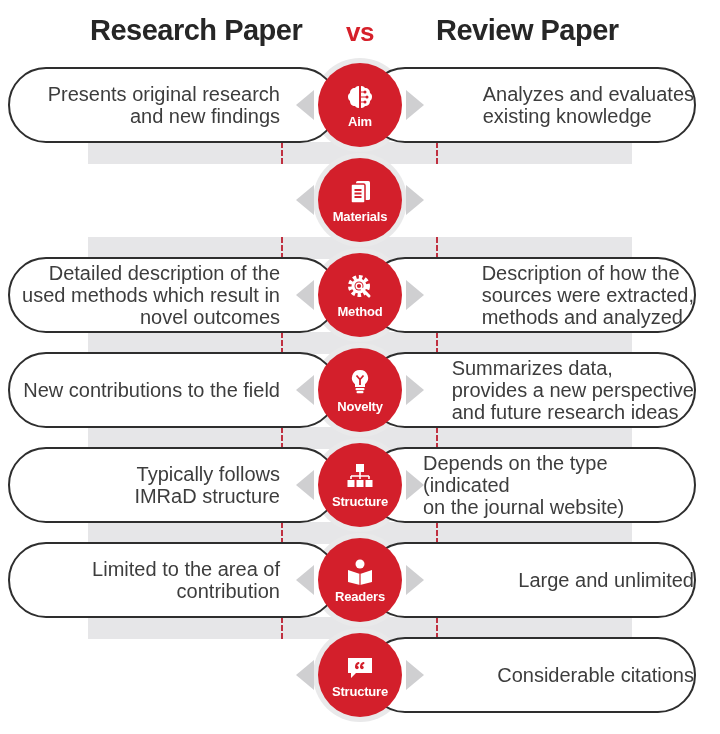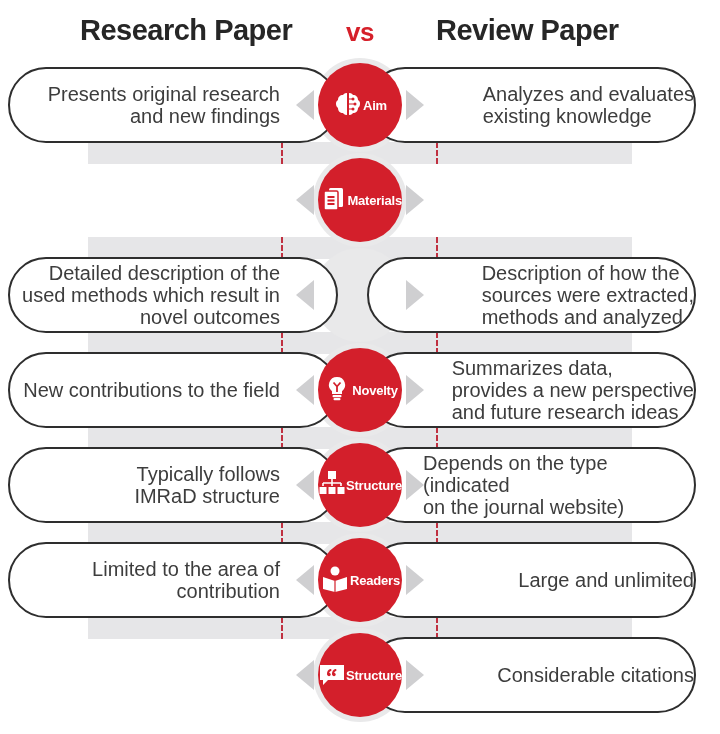--- a/index.html
+++ b/index.html
@@ -1,38 +1,38 @@
 <!DOCTYPE html>
 <html><head>
 <meta charset="utf-8">
 <style>
   * { box-sizing: border-box; margin: 0; padding: 0; }
   html, body { width: 720px; height: 734px; background: #ffffff; overflow: hidden; }
   body { position: relative; font-family: "Liberation Sans", "DejaVu Sans", sans-serif; color: #3a3a3a; }
 
   .header { position: absolute; top: 0; left: 0; width: 720px; height: 66px; }
   .h-left, .h-right, .h-vs { position: absolute; top: 14px; font-weight: bold; font-size: 29px; color: #262626; letter-spacing: -0.5px; }
-  .h-left { left: 80px; }
+  .h-left { left: 90px; }
   .h-right { left: 436px; }
   .h-vs { left: 346px; color: #d6202a; font-size: 26px; top: 17px; }
 
   .band { position: absolute; left: 88px; width: 544px; height: 22px; background: #e6e6e8; }
   .dash { position: absolute; width: 0; height: 22px; border-left: 2px dashed #c03040; }
 
   .row { position: absolute; left: 0; width: 720px; height: 76px; }
   .pill { position: absolute; top: 0; height: 76px; background: #fff; border: 2px solid #2e2e2e; border-radius: 38px; display: flex; align-items: center; }
   .pill-left { left: 8px; width: 330px; justify-content: flex-end; padding-right: 56px; text-align: right; }
   .pill-right { left: 367px; width: 329px; justify-content: flex-end; padding-left: 54px; text-align: left; }
   .pill span { font-size: 20px; line-height: 22px; color: #3d3d3d; white-space: pre-line; }
 
   .halo { position: absolute; left: 313px; top: -9px; width: 94px; height: 94px; border-radius: 50%; background: #e9e9ea; }
   .arrow-l, .arrow-r { position: absolute; top: 23px; width: 0; height: 0; border-top: 15px solid transparent; border-bottom: 15px solid transparent; }
   .arrow-l { left: 296px; border-right: 18px solid #cfcfd1; }
   .arrow-r { left: 406px; border-left: 18px solid #cfcfd1; }
-  .circle { position: absolute; left: 318px; top: -4px; width: 84px; height: 84px; border-radius: 50%; background: #d31f2b; display: flex; align-items: center; justify-content: center; }
+  .circle { position: absolute; left: 318px; top: -4px; width: 84px; height: 84px; border-radius: 50%; background: #d31f2b; display: flex; flex-direction: column; align-items: center; justify-content: center; }
   .circle .icon { width: 30px; height: 30px; display: flex; align-items: center; justify-content: center; margin-bottom: 2px; }
   .circle .label { color: #fff; font-weight: bold; font-size: 13px; letter-spacing: -0.2px; }
 </style>
 </head>
 <body>
 
 <div class="header">
   <div class="h-left">Research Paper</div>
   <div class="h-vs">vs</div>
   <div class="h-right">Review Paper</div>
@@ -107,20 +107,32 @@
 used methods which result in
 novel outcomes</span>
     </div>
   <div class="pill pill-right">
       <span>Description of how the
 sources were extracted,
 methods and analyzed</span>
     </div>
   <div class="arrow-l"></div>
   <div class="arrow-r"></div>
+  <div class="circle">
+    <div class="icon">
+      <svg width="28" height="28" viewBox="0 0 28 28">
+          <circle cx="13" cy="13" r="9" fill="none" stroke="#fff" stroke-width="4" stroke-dasharray="3.5 2.5"></circle>
+          <circle cx="13" cy="13" r="7.5" fill="#fff"></circle>
+          <circle cx="13" cy="13" r="4.5" fill="#d31f2b"></circle>
+          <circle cx="13" cy="13" r="2.8" fill="none" stroke="#fff" stroke-width="1.4"></circle>
+          <path d="M16 16l7 7" stroke="#fff" stroke-width="3" stroke-linecap="round"></path>
+        </svg>
+    </div>
+    <div class="label">Method</div>
+  </div>
 </div>
 
 <div class="row" style="top:352px">
   <div class="halo"></div>
   <div class="pill pill-left">
       <span>New contributions to the field</span>
     </div>
   <div class="pill pill-right">
       <span>Summarizes data,
 provides a new perspective

